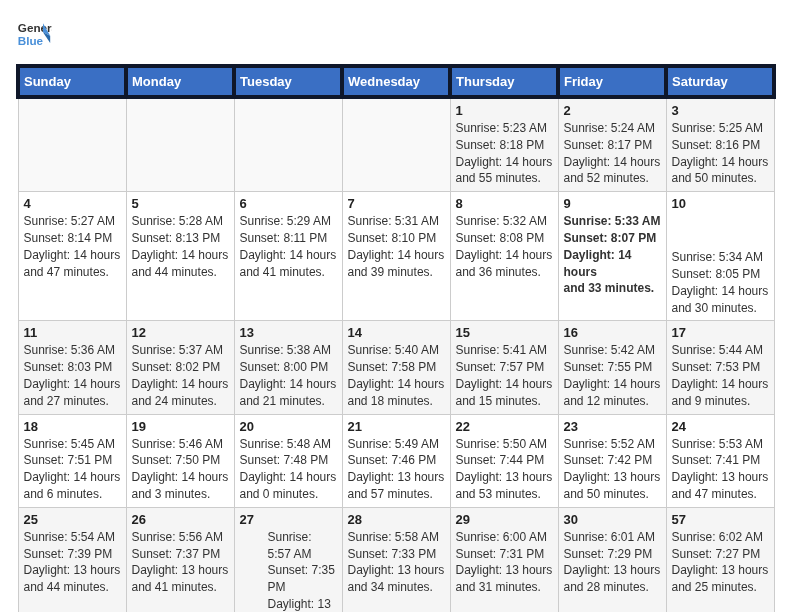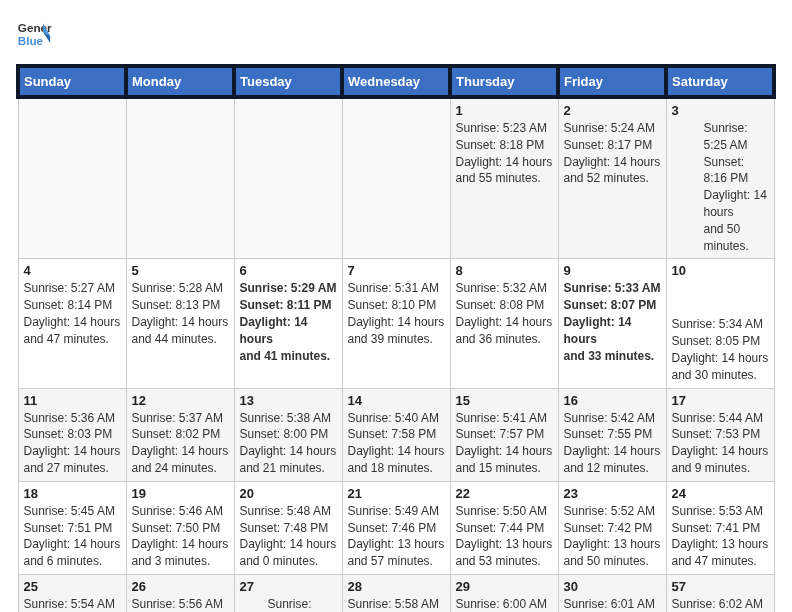--- a/index.html
+++ b/index.html
@@ -126,21 +126,21 @@
         </td>
         <td>
           <span class="day-number">2</span>
           <div class="day-info" style="white-space: pre-line;">Sunrise: 5:24 AM
 Sunset: 8:17 PM
 Daylight: 14 hours
 and 52 minutes.</div>
         </td>
         <td>
           <span class="day-number">3</span>
-          <div class="day-info" style="white-space: pre-line; margin-left: 32px;">Sunrise: 5:25 AM
+          <div class="day-info" style="white-space: pre-line;">Sunrise: 5:25 AM
 Sunset: 8:16 PM
 Daylight: 14 hours
 and 50 minutes.</div>
         </td>
       </tr>
       <tr>
         <td>
           <span class="day-number">4</span>
           <div class="day-info" style="white-space: pre-line;">Sunrise: 5:27 AM
 Sunset: 8:14 PM
@@ -149,21 +149,21 @@
         </td>
         <td>
           <span class="day-number">5</span>
           <div class="day-info" style="white-space: pre-line;">Sunrise: 5:28 AM
 Sunset: 8:13 PM
 Daylight: 14 hours
 and 44 minutes.</div>
         </td>
         <td>
           <span class="day-number">6</span>
-          <div class="day-info" style="white-space: pre-line; font-weight: bold;">Sunrise: 5:29 AM
+          <div class="day-info" style="white-space: pre-line;">Sunrise: 5:29 AM
 Sunset: 8:11 PM
 Daylight: 14 hours
 and 41 minutes.</div>
         </td>
         <td>
           <span class="day-number">7</span>
           <div class="day-info" style="white-space: pre-line;">Sunrise: 5:31 AM
 Sunset: 8:10 PM
 Daylight: 14 hours
 and 39 minutes.</div>

